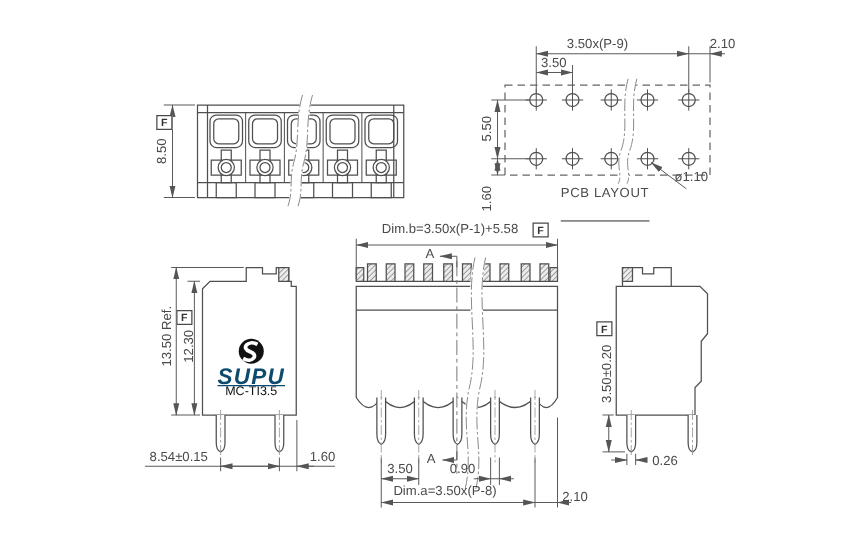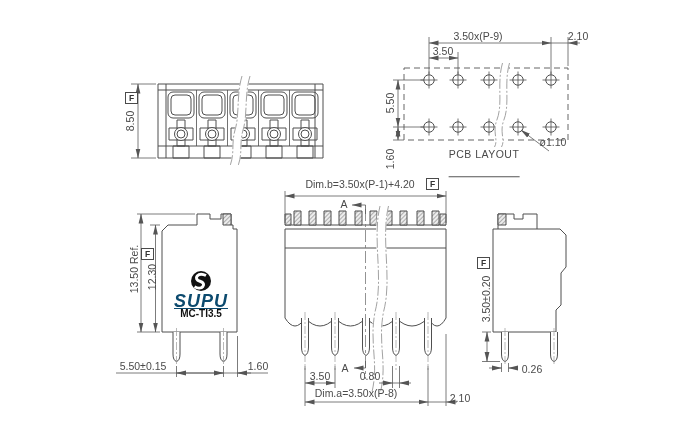--- a/index.html
+++ b/index.html
@@ -7,21 +7,21 @@
           font-family:"Liberation Sans",sans-serif;}
   #lineart{position:absolute;left:0;top:0;}
   .lbl{position:absolute;font-size:10.5px;color:#4a4a4a;white-space:nowrap;
        transform:translate(-50%,-50%);line-height:1;}
   .v{transform:translate(-50%,-50%) rotate(-90deg);}
   .underline{border-bottom:1px solid #555;padding-bottom:16px;letter-spacing:.5px;}
   .fbox{position:absolute;width:13px;height:12px;border:1px solid #4a4a4a;background:#fff;
         font-size:8.5px;font-weight:bold;color:#333;display:flex;align-items:center;
         justify-content:center;box-sizing:border-box;}
   .brand{font-size:18px;font-weight:bold;font-style:italic;letter-spacing:1px;color:#0c4a6e;text-decoration:underline;}
-  .model{font-size:10px;font-weight:bold;color:#111;}
+  .model{font-size:10px;font-weight:normal;color:#111;}
   svg line,svg path,svg rect,svg circle{vector-effect:non-scaling-stroke;}
 </style>
 </head>
 <body>
 
 <div id="canvas">
 
   <svg id="lineart" width="680" height="440" viewBox="0 0 680 440" stroke="#4f4f4f" stroke-width="1" fill="none">
     <defs>
       <marker id="ar" viewBox="0 0 10 6" markerWidth="10" markerHeight="6" refX="9.5" refY="3" orient="auto-start-reverse" markerUnits="userSpaceOnUse">
@@ -226,29 +226,29 @@
   <div class="lbl v" style="left:390px;top:103px">5.50</div>
   <div class="lbl v" style="left:390px;top:159px">1.60</div>
   <div class="lbl" style="left:553px;top:142px">ø1.10</div>
   <div class="lbl underline" style="left:484px;top:163px">PCB LAYOUT</div>
 
   <div class="lbl v" style="left:134px;top:269px">13.50 Ref.</div>
   <div class="lbl v" style="left:152px;top:277px">12.30</div>
   <div class="fbox" style="left:141px;top:248px">F</div>
   <div class="lbl brand" style="left:201px;top:301px">SUPU</div>
   <div class="lbl model" style="left:201px;top:314px">MC-TI3.5</div>
-  <div class="lbl" style="left:143px;top:366px">5.50±0.15</div>
+  <div class="lbl" style="left:143px;top:366px">8.54±0.15</div>
   <div class="lbl" style="left:258px;top:366px">1.60</div>
 
-  <div class="lbl" style="left:360px;top:184px">Dim.b=3.50x(P-1)+4.20</div>
+  <div class="lbl" style="left:360px;top:184px">Dim.b=3.50x(P-1)+5.58</div>
   <div class="fbox" style="left:426px;top:178px">F</div>
   <div class="lbl" style="left:344px;top:204px">A</div>
   <div class="lbl" style="left:345px;top:368px">A</div>
   <div class="lbl" style="left:320px;top:376px">3.50</div>
-  <div class="lbl" style="left:370px;top:376px">0.80</div>
+  <div class="lbl" style="left:370px;top:376px">0.90</div>
   <div class="lbl" style="left:356px;top:393px">Dim.a=3.50x(P-8)</div>
   <div class="lbl" style="left:460px;top:398px">2.10</div>
 
   <div class="lbl v" style="left:486px;top:299px">3.50±0.20</div>
   <div class="fbox" style="left:477px;top:257px">F</div>
   <div class="lbl" style="left:532px;top:369px">0.26</div>
 
 </div>
 
 </body></html>

